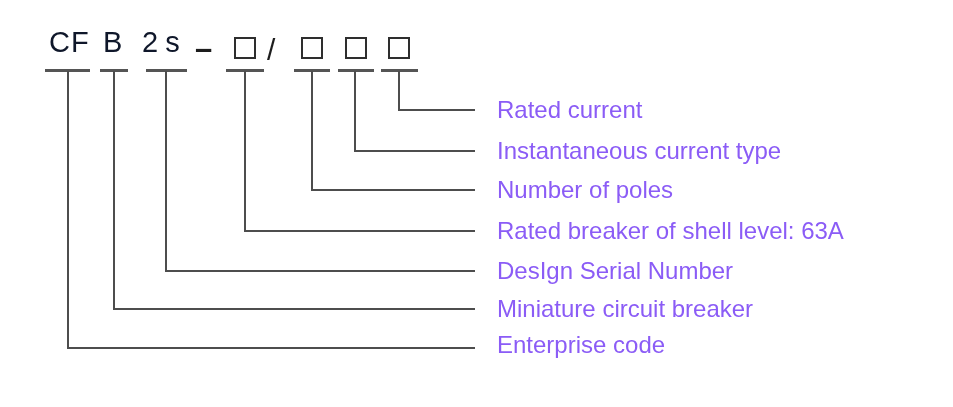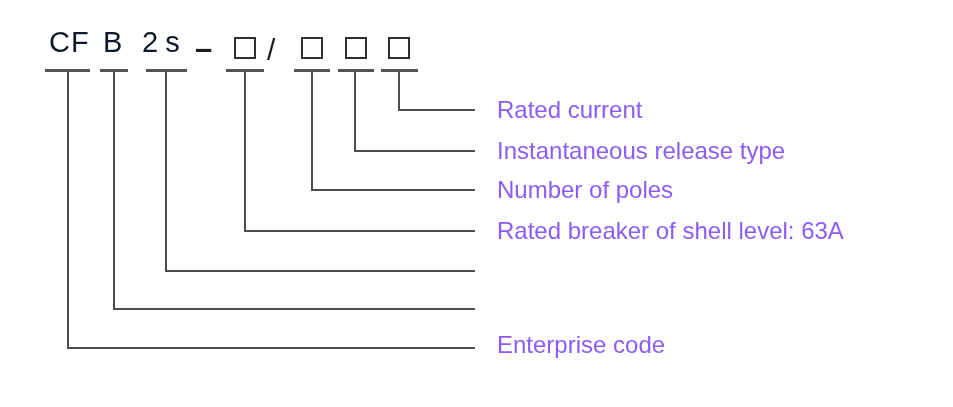--- a/index.html
+++ b/index.html
@@ -50,18 +50,20 @@
 
   <div class="lead" style="top:109px;left:398px;width:77px"></div>
   <div class="lead" style="top:150px;left:354px;width:121px"></div>
   <div class="lead" style="top:189px;left:311px;width:164px"></div>
   <div class="lead" style="top:230px;left:244px;width:231px"></div>
   <div class="lead" style="top:270px;left:165px;width:310px"></div>
   <div class="lead" style="top:308px;left:113px;width:362px"></div>
   <div class="lead" style="top:347px;left:67px;width:408px"></div>
 
   <span class="lbl" style="top:98px">Rated current</span>
-  <span class="lbl" style="top:139px">Instantaneous release type</span>
+  <span class="lbl" style="top:139px">Instantaneous current type</span>
   <span class="lbl" style="top:178px">Number of poles</span>
   <span class="lbl" style="top:219px">Rated breaker of shell level: 63A</span>
+  <span class="lbl" style="top:259px">DesIgn Serial Number</span>
+  <span class="lbl" style="top:297px">Miniature circuit breaker</span>
   <span class="lbl" style="top:333px">Enterprise code</span>
 
 </div>
 
 </body></html>

